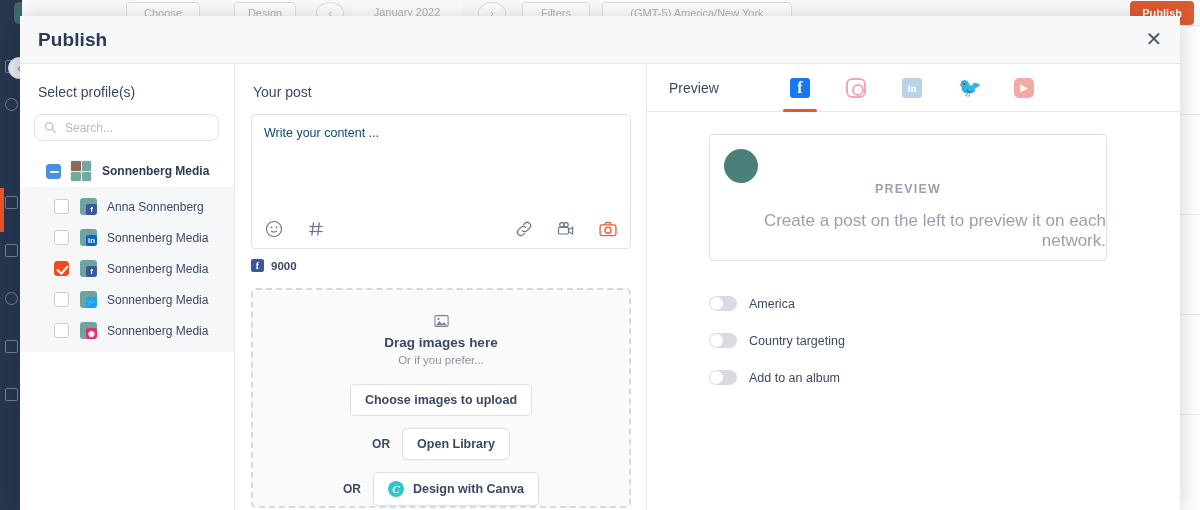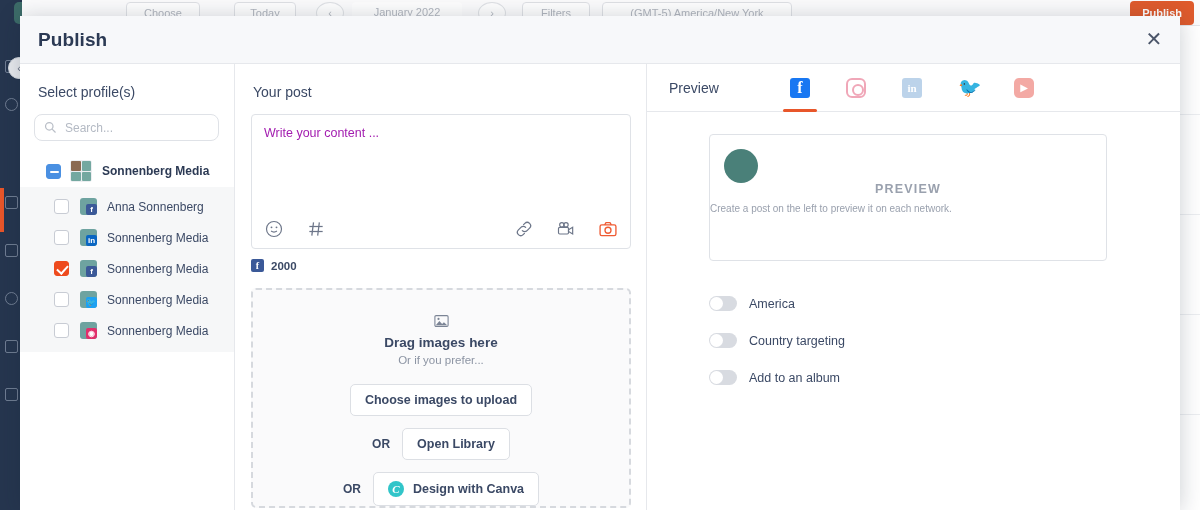--- a/index.html
+++ b/index.html
@@ -153,21 +153,21 @@
   #col-post {
     width: 412px; border-right: 1px solid #e6e8ec; position: relative;
     flex: none; background: #fff;
   }
   #editor {
     margin: 14px 0 0 16px; width: 380px; height: 135px;
     border: 1px solid #dfe2e7; border-radius: 4px; position: relative;
   }
   #editor-placeholder {
     position: absolute; left: 12px; top: 11px;
-    font-size: 12.5px; color: #a21caf;
+    font-size: 12.5px; color: #0c4a6e;
   }
   #editor-tools {
     position: absolute; left: 0; right: 0; bottom: 0; height: 38px;
     display: flex; align-items: center; padding: 0 12px;
   }
   .tool { width: 20px; height: 20px; margin-right: 22px; color: #6d7689; }
   .tool.right { margin-right: 0; margin-left: 22px; }
   #tools-spacer { flex: 1; }
   #char-row {
     margin: 10px 0 0 16px; display: flex; align-items: center;
@@ -246,22 +246,22 @@
   }
   #pv-avatar {
     position: absolute; left: 14px; top: 14px; width: 34px; height: 34px;
     border-radius: 50%; background: #4a8079;
   }
   #pv-title {
     position: absolute; left: 0; right: 0; top: 47px; text-align: center;
     font-size: 12.5px; color: #9aa1ae; letter-spacing: 1.2px; font-weight: bold;
   }
   #pv-sub {
-    position: absolute; left: 0; right: 0; top: 68px; text-align: left;
-    font-size: 10px; color: #9aa1ae;
+    position: absolute; left: 0; right: 0; top: 76px; text-align: right;
+    font-size: 17px; color: #9aa1ae;
   }
   .tgl-row { margin: 0 0 0 62px; display: flex; align-items: center; height: 37px; }
   .tgl {
     width: 28px; height: 15px; border-radius: 8px; background: #d8dbe1;
     position: relative; flex: none;
   }
   .tgl::after {
     content: ""; position: absolute; left: 1px; top: 1px;
     width: 13px; height: 13px; border-radius: 50%; background: #fff;
   }
@@ -280,21 +280,21 @@
     <div class="bg-rail-ico" style="top:244px"></div>
     <div class="bg-rail-ico" style="top:292px;border-radius:50%"></div>
     <div class="bg-rail-ico" style="top:340px"></div>
     <div class="bg-rail-ico" style="top:388px"></div>
   </div>
   <div id="bg-logo"></div>
   <div id="bg-collapse">‹</div>
 
   <div id="bg-topbar">
     <div class="bg-pill" style="left:104px;width:74px">Choose</div>
-    <div class="bg-pill" style="left:212px;width:62px">Today</div>
+    <div class="bg-pill" style="left:212px;width:62px">Design</div>
     <div class="bg-pill" style="left:294px;width:28px;border-radius:50%">‹</div>
     <div class="bg-pill" style="left:330px;width:110px;border:0">January 2022</div>
     <div class="bg-pill" style="left:456px;width:28px;border-radius:50%">›</div>
     <div class="bg-pill" style="left:500px;width:68px">Filters</div>
     <div class="bg-pill" style="left:580px;width:190px">(GMT-5) America/New York</div>
     <div id="bg-publish">Publish</div>
   </div>
 
   <div id="bg-cal">
     <div class="bg-col-line" style="left:1120px"></div>
@@ -427,21 +427,21 @@
               <rect x="2.5" y="7" width="19" height="13" rx="2"></rect>
               <circle cx="12" cy="13.5" r="3.6"></circle>
               <path d="M8 7l1.6-2.6h4.8L16 7"></path>
             </g>
           </svg>
         </div>
       </div>
 
       <div id="char-row">
         <div id="char-badge">f</div>
-        <div id="char-count">2000</div>
+        <div id="char-count">9000</div>
       </div>
 
       <div id="dropzone">
         <svg id="dz-icon" width="19" height="16" viewBox="0 0 24 20">
           <rect x="1" y="1" width="22" height="18" rx="2" fill="none" stroke="#7b8495" stroke-width="1.8"></rect>
           <circle cx="7" cy="6.5" r="1.8" fill="#7b8495"></circle>
           <path d="M2.5 17l6-7 4.5 5 3-3 5.5 5z" fill="#7b8495"></path>
         </svg>
         <div id="dz-title">Drag images here</div>
         <div id="dz-sub">Or if you prefer...</div>

